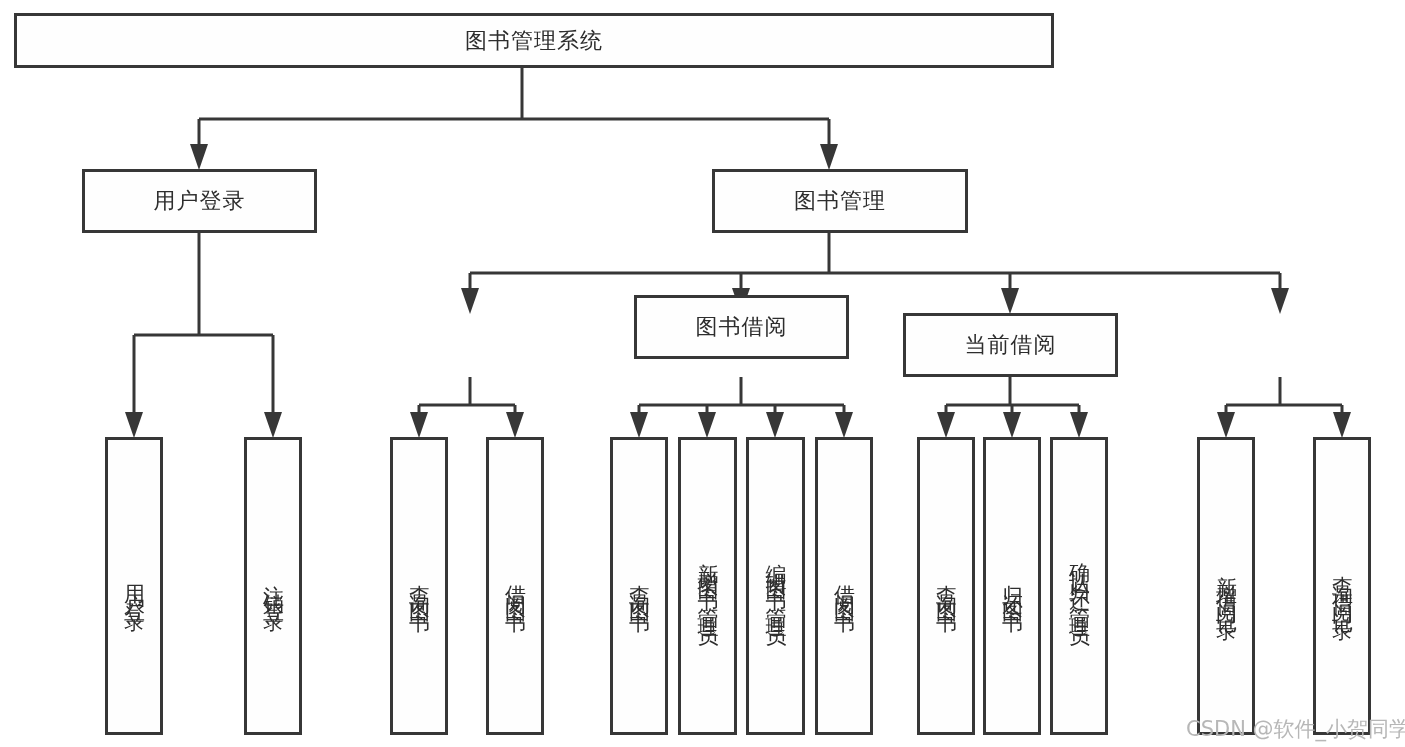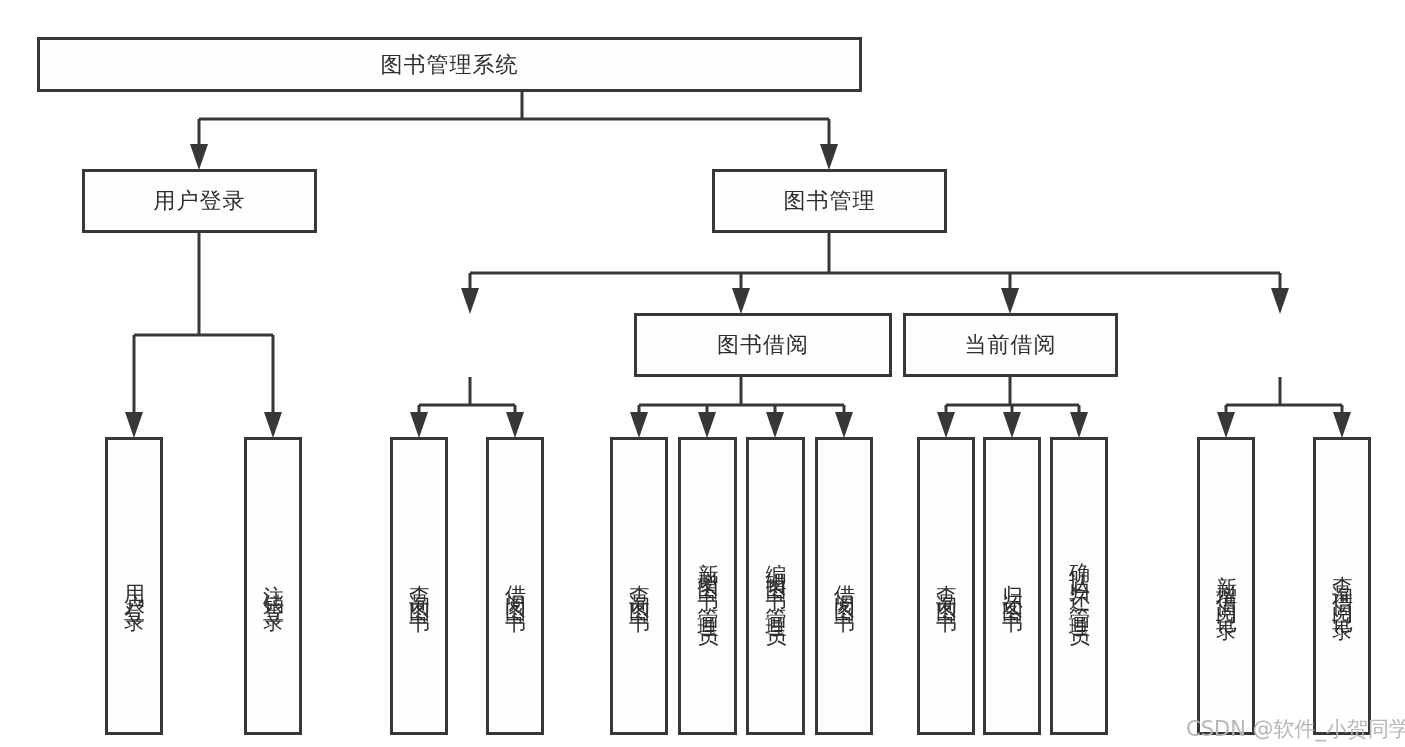--- a/index.html
+++ b/index.html
@@ -149,32 +149,32 @@
     <g>
       <path class="line" d="M1280,377 V405"></path>
       <path class="line" d="M1226,405 H1342"></path>
       <path class="line" d="M1226,405 V414"></path>
       <path class="arrowhead" d="M1226,438 l-9,-26 l18,0 z"></path>
       <path class="line" d="M1342,405 V414"></path>
       <path class="arrowhead" d="M1342,438 l-9,-26 l18,0 z"></path>
     </g>
   </svg>
 
-  <div class="node" style="left:37px; top:13px; width:825px; height:55px;margin-top:24px;">
+  <div class="node" style="left:14px; top:13px; width:1040px; height:55px;">
     <span class="hlabel">图书管理系统</span>
   </div>
 
   <div class="node" style="left:82px; top:169px; width:235px; height:64px;">
     <span class="hlabel">用户登录</span>
   </div>
-  <div class="node" style="left:712px; top:169px; width:235px; height:64px;">
+  <div class="node" style="left:712px; top:169px; width:256px; height:64px;">
     <span class="hlabel">图书管理</span>
   </div>
 
-  <div class="node" style="left:634px; top:313px; width:258px; height:64px;justify-content:center;">
+  <div class="node" style="left:634px; top:295px; width:215px; height:64px;justify-content:center;">
     <span class="hlabel">图书借阅</span>
   </div>
   <div class="node" style="left:903px; top:313px; width:215px; height:64px;">
     <span class="hlabel">当前借阅</span>
   </div>
 
   <div class="leaf" style="left:105px;">
     <span class="vlabel">用户登录</span>
   </div>
   <div class="leaf" style="left:244px;">

